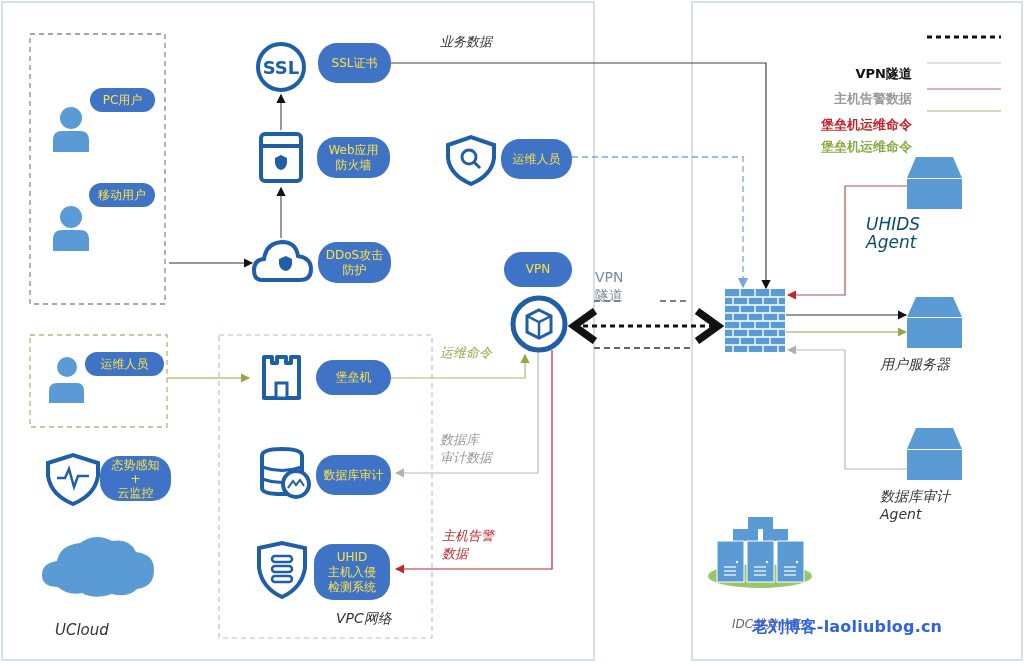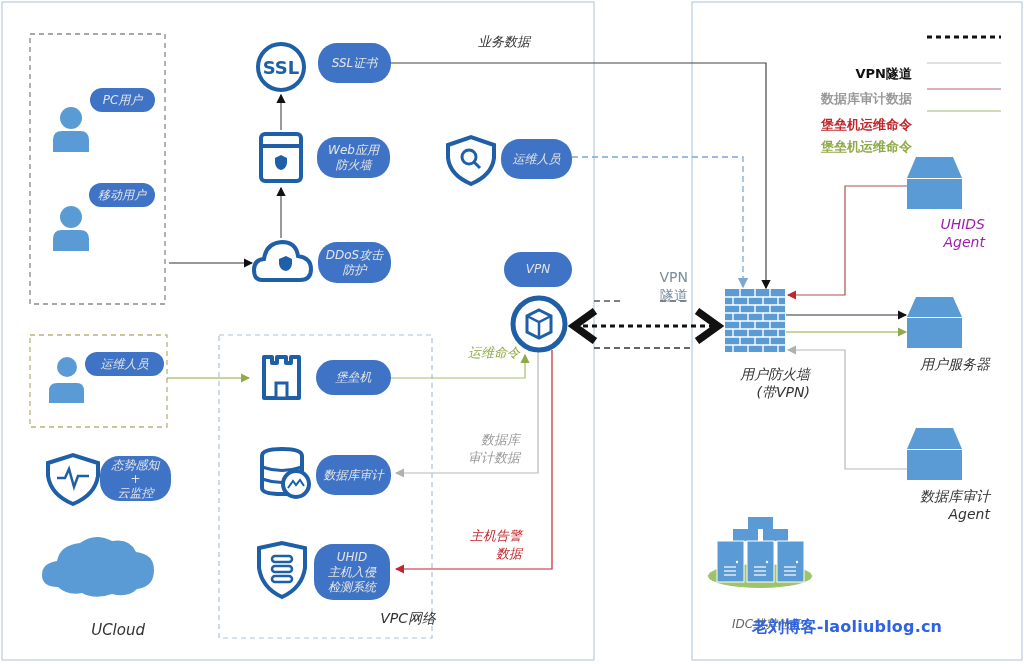--- a/index.html
+++ b/index.html
@@ -1,23 +1,23 @@
 <!DOCTYPE html>
 <html><head>
 <meta charset="utf-8">
 <style>
   html, body { margin: 0; padding: 0; background: #ffffff; }
   body { width: 1024px; height: 664px; position: relative; overflow: hidden;
          font-family: "DejaVu Sans", "Liberation Sans", sans-serif; }
   #stage { position: absolute; left: 0; top: 0; width: 1024px; height: 664px; }
   svg text { font-family: "DejaVu Sans", "Liberation Sans", sans-serif; }
-  .lbl { position: absolute; background: #3f73c6; color: #e5e5e5; font-style: italic;
+  .lbl { position: absolute; background: #3f73c6; color: #fde047; 
          font-size: 12px; line-height: 15px; display: flex; align-items: center;
          justify-content: center; text-align: center; white-space: pre-line; border-radius: 19px; }
-  .txt { position: absolute; font-style: italic; text-align: right; white-space: pre-line;
+  .txt { position: absolute; font-style: italic; text-align: left; white-space: pre-line;
          font-size: 13px; line-height: 18px; }
   .legend-row { position: absolute; right: 112px; font-weight: bold; font-size: 13px;
                 text-align: right; white-space: nowrap; margin-top: 36px; }
   .watermark { position: absolute; left: 752px; top: 617px; font-weight: bold; font-size: 16px;
                color: #2f63e0; letter-spacing: 0.2px; }
 </style>
 </head>
 <body>
 
 <div id="stage">
@@ -262,28 +262,26 @@
 <div class="txt" style="left:440px;top:344px;width:80px;color:#8faa46">运维命令</div>
 <div class="txt" style="left:442px;top:527px;width:80px;color:#c0272d">主机告警
 数据</div>
 <div class="txt" style="left:440px;top:431px;width:80px;color:#999">数据库
 审计数据</div>
 <div class="txt" style="left:595px;top:268px;width:93px;color:#7a8c9a;font-style:normal;font-size:14px">VPN
 隧道</div>
 <div class="txt" style="left:336px;top:609px;width:100px;color:#333;font-size:14px">VPC网络</div>
 <div class="txt" style="left:55px;top:621px;width:90px;color:#333;font-size:15px">UCloud</div>
 
-<div class="txt" style="left:700px;top:365px;width:110px;color:#333;font-size:14px">用户防火墙
-(带VPN)</div>
-<div class="txt" style="left:885px;top:215px;width:100px;color:#a21caf;font-size:14px">UHIDS
+<div class="txt" style="left:866px;top:215px;width:100px;color:#0c4a6e;font-size:17px">UHIDS
 Agent</div>
 <div class="txt" style="left:880px;top:355px;width:110px;color:#333;font-size:14px">用户服务器</div>
 <div class="txt" style="left:880px;top:487px;width:110px;color:#333;font-size:14px">数据库审计
 Agent</div>
 <div class="txt" style="left:732px;top:615px;width:100px;color:#666;font-size:12px;text-align:left">IDC或其他云</div>
 
 <div class="legend-row" style="top:29px;color:#111">VPN隧道</div>
-<div class="legend-row" style="top:54px;color:#999">数据库审计数据</div>
+<div class="legend-row" style="top:54px;color:#999">主机告警数据</div>
 <div class="legend-row" style="top:80px;color:#c0272d">堡垒机运维命令</div>
 <div class="legend-row" style="top:102px;color:#8faa46">堡垒机运维命令</div>
 
 <div class="watermark">老刘博客-laoliublog.cn</div>
 </div>
 
 </body></html>

